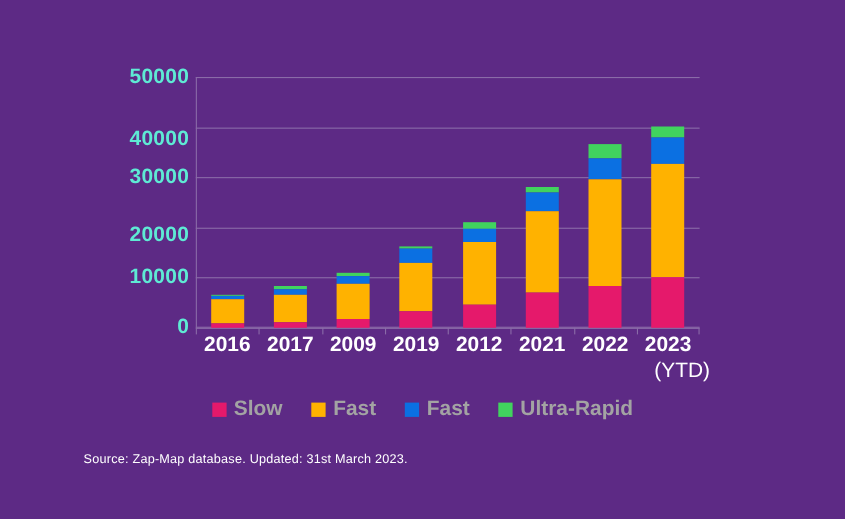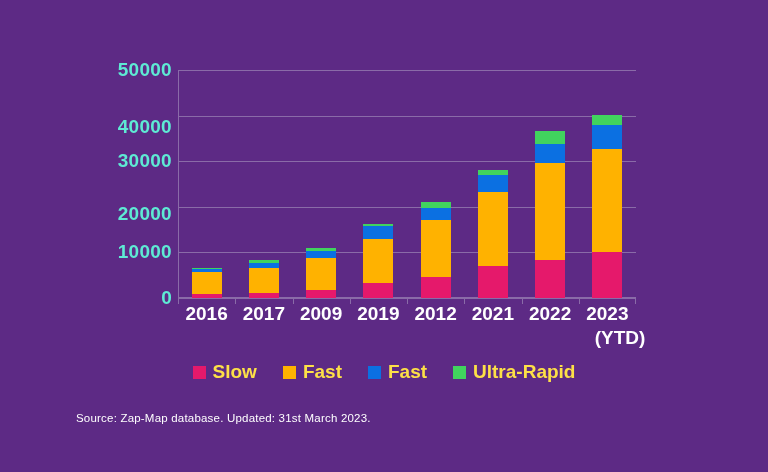--- a/index.html
+++ b/index.html
@@ -112,21 +112,21 @@
     width: 57.25px;
     text-align: center;
     color: #FFFFFF;
     font-size: 19px;
     font-weight: bold;
     line-height: 24px;
   }
   .x-tick .sub {
     display: block;
     font-size: 19px;
-    font-weight: bold;
+    font-weight: normal;
     margin-left: 16px;
   }
   .tickmark-row {
     position: absolute;
     left: 178px;
     top: 298px;
     width: 458px;
     display: flex;
     justify-content: space-around;
     pointer-events: none;
@@ -169,21 +169,21 @@
     display: flex;
     align-items: center;
     gap: 7px;
   }
   .legend-swatch {
     width: 13px;
     height: 13px;
     display: inline-block;
   }
   .legend-label {
-    color: #fde047;
+    color: #a3a3a3;
     font-size: 19px;
     font-weight: bold;
     white-space: nowrap;
   }
 
   
   .source-note {
     position: absolute;
     left: 76px;
     top: 412px;

